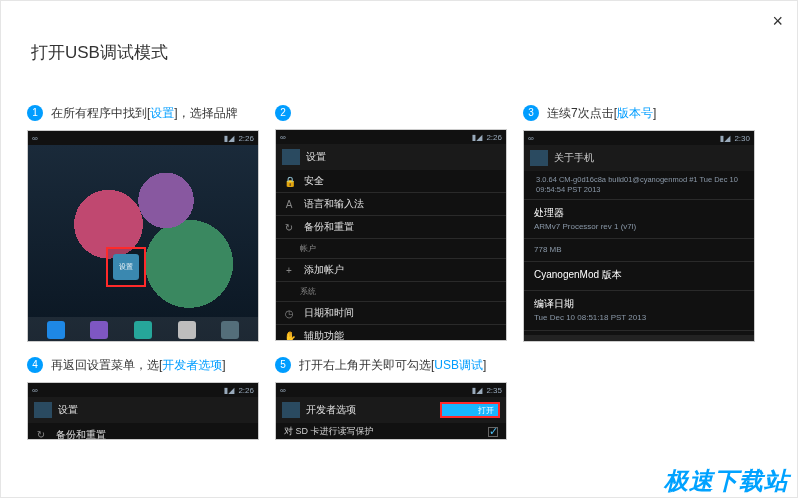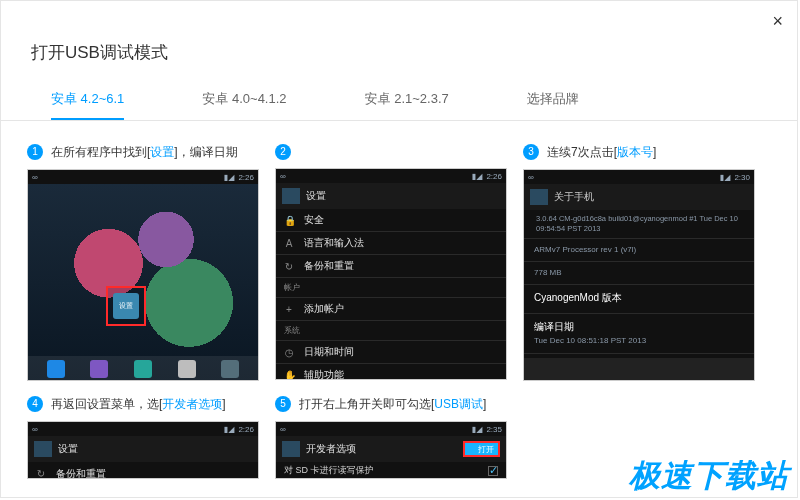--- a/index.html
+++ b/index.html
@@ -23,55 +23,49 @@
   .phone.jb .body { height: 198px; background: radial-gradient(circle at 35% 40%, #c04870 0 18%, transparent 18%), radial-gradient(circle at 60% 28%, #8858a0 0 14%, transparent 14%), radial-gradient(circle at 70% 60%, #3a8860 0 22%, transparent 22%), linear-gradient(#1a2a3a, #0a1622); position: relative; }
   .jb .icon-box { position: absolute; left: 78px; top: 102px; width: 40px; height: 40px; border: 2px solid #ff2a2a; background: rgba(0,0,0,.15); display:flex; align-items:center; justify-content:center; }
   .jb .icon-inner { width: 26px; height: 26px; background:#3a88b0; border-radius:3px; font-size:7px; color:#fff; display:flex; align-items:center; justify-content:center; }
   .jb .dock { position:absolute; bottom:0; left:0; right:0; height:26px; background:rgba(255,255,255,.08); display:flex; justify-content:space-around; align-items:center; padding: 0 6px; }
   .jb .dock span { width: 18px; height:18px; border-radius:3px; display:inline-block; }
   .list { background:#111; color:#e0e0e0; font-size:10px; }
   .list .hdr { height: 26px; display:flex; align-items:center; padding: 0 6px; background:#1a1a1a; gap:6px; }
   .list .hdr .back { width:18px; height:16px; background:#2a4a60; display:inline-block; }
   .list .row { height: 23px; display:flex; align-items:center; padding: 0 8px; border-bottom:1px solid #2a2a2a; gap: 10px; }
   .list .row .ic { width:10px; color:#888; font-size:10px; display:inline-block; text-align:center; }
-  .list .sect { padding: 4px 8px; font-size:8px; color:#888; border-bottom:1px solid #2a2a2a; }
+  .list .sect { padding: 4px 24px; font-size:8px; color:#888; border-bottom:1px solid #2a2a2a; }
   .about { background:#111; color:#d0d0d0; font-size:9px; padding-bottom:4px; }
   .about .hdr { height: 26px; display:flex; align-items:center; padding: 0 6px; background:#1a1a1a; gap:6px; font-size:10px; }
   .about .blk { padding: 6px 10px; border-bottom:1px solid #2a2a2a; }
   .about .blk .lbl { color:#fff; font-size:10px; margin-bottom:2px; }
   .about .blk .val { color:#8a98a8; font-size:8px; line-height:1.3; }
   .about .small { font-size:7.5px; color:#8a98a8; padding: 4px 12px; border-bottom:1px solid #2a2a2a; line-height:1.3; }
   .phone.half { height: 58px; }
   .dev .row2 { height: 18px; display:flex; align-items:center; padding:0 8px; font-size:9px; color:#d0d0d0; border-bottom:1px solid #2a2a2a; gap:21px; }
-  .dev .hdr .tgl { margin-left:auto; width:37px; height:16px; background:#19b5fe; color:#fff; font-size:8px; display:flex; align-items:center; justify-content:flex-end; padding: 0 4px; border: 2px solid #ff2a2a; }
+  .dev .hdr .tgl { margin-left:auto; width:60px; height:16px; background:#19b5fe; color:#fff; font-size:8px; display:flex; align-items:center; justify-content:flex-end; padding: 0 4px; border: 2px solid #ff2a2a; }
   .dev .sq { width:10px;height:10px;border:1px solid #666; display:inline-block; margin-left:auto; position:relative; }
   .dev .sq.ch::after { content:"✓"; position:absolute; left:0; top:-3px; color:#4fc3f7; font-size:11px; }
-  .watermark { position:absolute; right:8px; bottom:0; font-size:31px; font-style:italic; font-weight:700; color:#00a2ff; letter-spacing:1px; z-index:50; }
+  .watermark { position:absolute; right:8px; bottom:0; font-size:24px; font-style:italic; font-weight:700; color:#00a2ff; letter-spacing:1px; z-index:50; }
 </style>
 </head>
 <body>
 
 <div class="modal">
   <div class="close-icon">×</div>
   <div class="title">打开USB调试模式</div>
 
-  <div class="tabs">
-    <div class="tab active">安卓 4.2~6.1</div>
-    <div class="tab">安卓 4.0~4.1.2</div>
-    <div class="tab">安卓 2.1~2.3.7</div>
-    <div class="tab">选择品牌</div>
-  </div>
 
   <div class="steps">
 
     <div class="step">
       <div class="step-head">
         <span class="step-num">1</span>
         <span class="step-text">
-          <span>在所有程序中找到[</span><span class="kw">设置</span><span>]，编译日期</span>
+          <span>在所有程序中找到[</span><span class="kw">设置</span><span>]，选择品牌</span>
         </span>
       </div>
       <div class="phone jb">
         <div class="status">
           <span class="status-l">
               <span>∞</span>
             </span>
           <span class="status-r">
               <span>▮◢</span>
               <span>2:26</span>
@@ -161,20 +155,21 @@
         </div>
         <div class="about">
           <div class="hdr">
               <span class="back" style="width:18px;height:16px;background:#2a4a60;display:inline-block"></span>
               <span>关于手机</span>
             </div>
           <div class="small">3.0.64 CM-g0d16c8a
 build01@cyanogenmod #1
 Tue Dec 10 09:54:54 PST 2013</div>
           <div class="blk">
+              <div class="lbl">处理器</div>
               <div class="val">ARMv7 Processor rev 1 (v7l)</div>
             </div>
           <div class="blk">
               <div class="val">778 MB</div>
             </div>
           <div class="blk">
               <div class="lbl">CyanogenMod 版本</div>
             </div>
           <div class="blk">
               <div class="lbl">编译日期</div>

